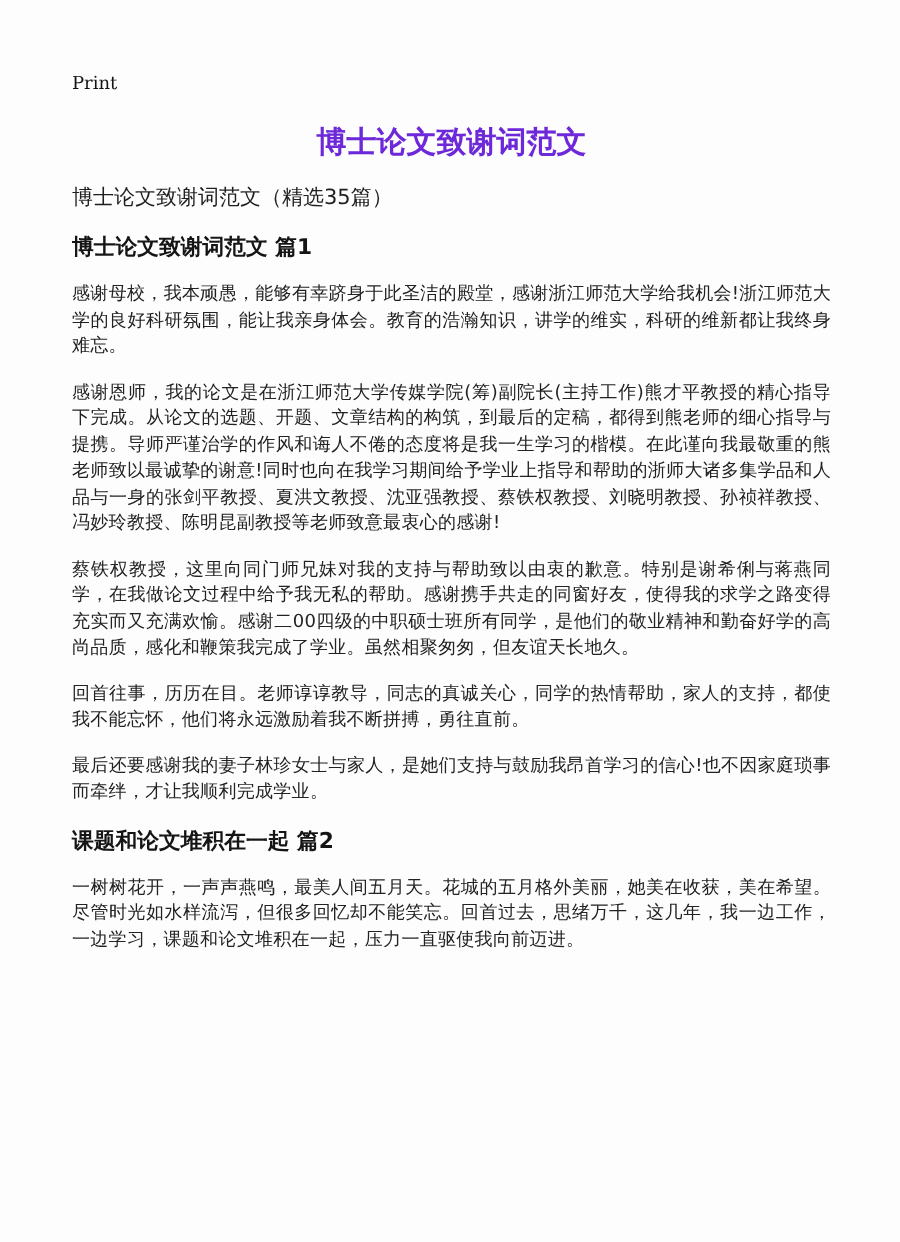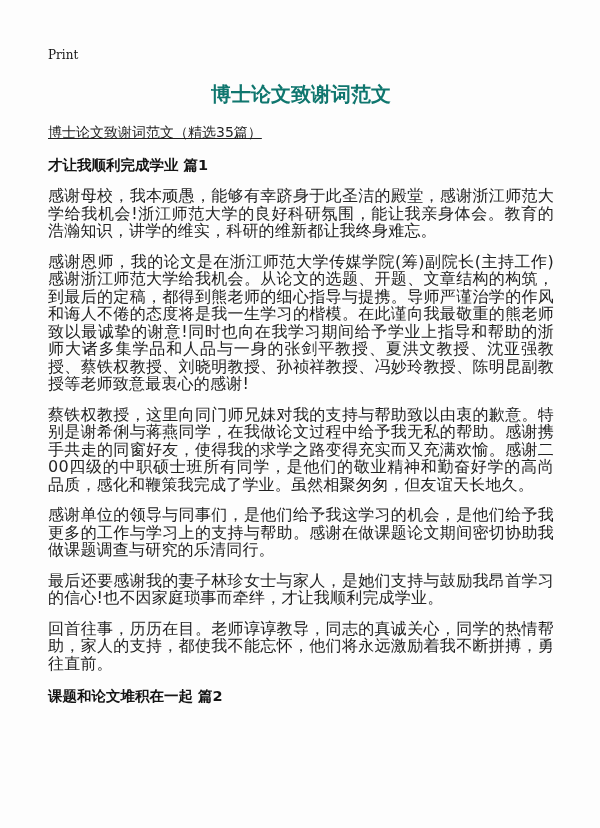--- a/index.html
+++ b/index.html
@@ -27,67 +27,66 @@
     color: #141414;
     text-decoration: none;
     cursor: pointer;
     margin: 0 0 8px 0;
   }
   .doc-title {
     text-align: center;
     font-size: 20px;
     line-height: 24px;
     font-weight: bold;
-    color: #0f766e;
+    color: #6d28d9;
     margin: 12px 0 18px 0;
   }
   .doc-subtitle {
     font-size: 14px;
     line-height: 17px;
     margin: 0 0 14px 0;
     color: #1e1e1e;
-    text-decoration: underline;
   }
   .section-heading {
     font-size: 14.5px;
     line-height: 18px;
     font-weight: bold;
     color: #151515;
     margin: 15px 0 13px 0;
   }
   .para {
-    font-size: 16px;
+    font-size: 12px;
     line-height: 17.5px;
     margin: 0 0 13px 0;
     text-align: justify;
     color: #222222;
     letter-spacing: 0.2px;
   }
 </style>
 </head>
 <body>
 
 <div class="page">
 
   <a class="print-link">Print</a>
 
   <h1 class="doc-title">博士论文致谢词范文</h1>
 
   <div class="doc-subtitle">博士论文致谢词范文（精选35篇）</div>
 
-  <h2 class="section-heading">才让我顺利完成学业 篇1</h2>
+  <h2 class="section-heading">博士论文致谢词范文 篇1</h2>
 
   <p class="para">感谢母校，我本顽愚，能够有幸跻身于此圣洁的殿堂，感谢浙江师范大学给我机会!浙江师范大学的良好科研氛围，能让我亲身体会。教育的浩瀚知识，讲学的维实，科研的维新都让我终身难忘。</p>
 
-  <p class="para">感谢恩师，我的论文是在浙江师范大学传媒学院(筹)副院长(主持工作)感谢浙江师范大学给我机会。从论文的选题、开题、文章结构的构筑，到最后的定稿，都得到熊老师的细心指导与提携。导师严谨治学的作风和诲人不倦的态度将是我一生学习的楷模。在此谨向我最敬重的熊老师致以最诚挚的谢意!同时也向在我学习期间给予学业上指导和帮助的浙师大诸多集学品和人品与一身的张剑平教授、夏洪文教授、沈亚强教授、蔡铁权教授、刘晓明教授、孙祯祥教授、冯妙玲教授、陈明昆副教授等老师致意最衷心的感谢!</p>
+  <p class="para">感谢恩师，我的论文是在浙江师范大学传媒学院(筹)副院长(主持工作)熊才平教授的精心指导下完成。从论文的选题、开题、文章结构的构筑，到最后的定稿，都得到熊老师的细心指导与提携。导师严谨治学的作风和诲人不倦的态度将是我一生学习的楷模。在此谨向我最敬重的熊老师致以最诚挚的谢意!同时也向在我学习期间给予学业上指导和帮助的浙师大诸多集学品和人品与一身的张剑平教授、夏洪文教授、沈亚强教授、蔡铁权教授、刘晓明教授、孙祯祥教授、冯妙玲教授、陈明昆副教授等老师致意最衷心的感谢!</p>
 
   <p class="para">蔡铁权教授，这里向同门师兄妹对我的支持与帮助致以由衷的歉意。特别是谢希俐与蒋燕同学，在我做论文过程中给予我无私的帮助。感谢携手共走的同窗好友，使得我的求学之路变得充实而又充满欢愉。感谢二00四级的中职硕士班所有同学，是他们的敬业精神和勤奋好学的高尚品质，感化和鞭策我完成了学业。虽然相聚匆匆，但友谊天长地久。</p>
 
-  <p class="para">感谢单位的领导与同事们，是他们给予我这学习的机会，是他们给予我更多的工作与学习上的支持与帮助。感谢在做课题论文期间密切协助我做课题调查与研究的乐清同行。</p>
+
+  <p class="para">回首往事，历历在目。老师谆谆教导，同志的真诚关心，同学的热情帮助，家人的支持，都使我不能忘怀，他们将永远激励着我不断拼搏，勇往直前。</p>
 
   <p class="para">最后还要感谢我的妻子林珍女士与家人，是她们支持与鼓励我昂首学习的信心!也不因家庭琐事而牵绊，才让我顺利完成学业。</p>
 
-  <p class="para">回首往事，历历在目。老师谆谆教导，同志的真诚关心，同学的热情帮助，家人的支持，都使我不能忘怀，他们将永远激励着我不断拼搏，勇往直前。</p>
-
   <h2 class="section-heading">课题和论文堆积在一起 篇2</h2>
 
+  <p class="para">一树树花开，一声声燕鸣，最美人间五月天。花城的五月格外美丽，她美在收获，美在希望。尽管时光如水样流泻，但很多回忆却不能笑忘。回首过去，思绪万千，这几年，我一边工作，一边学习，课题和论文堆积在一起，压力一直驱使我向前迈进。</p>
 
 </div>
 
 </body></html>

